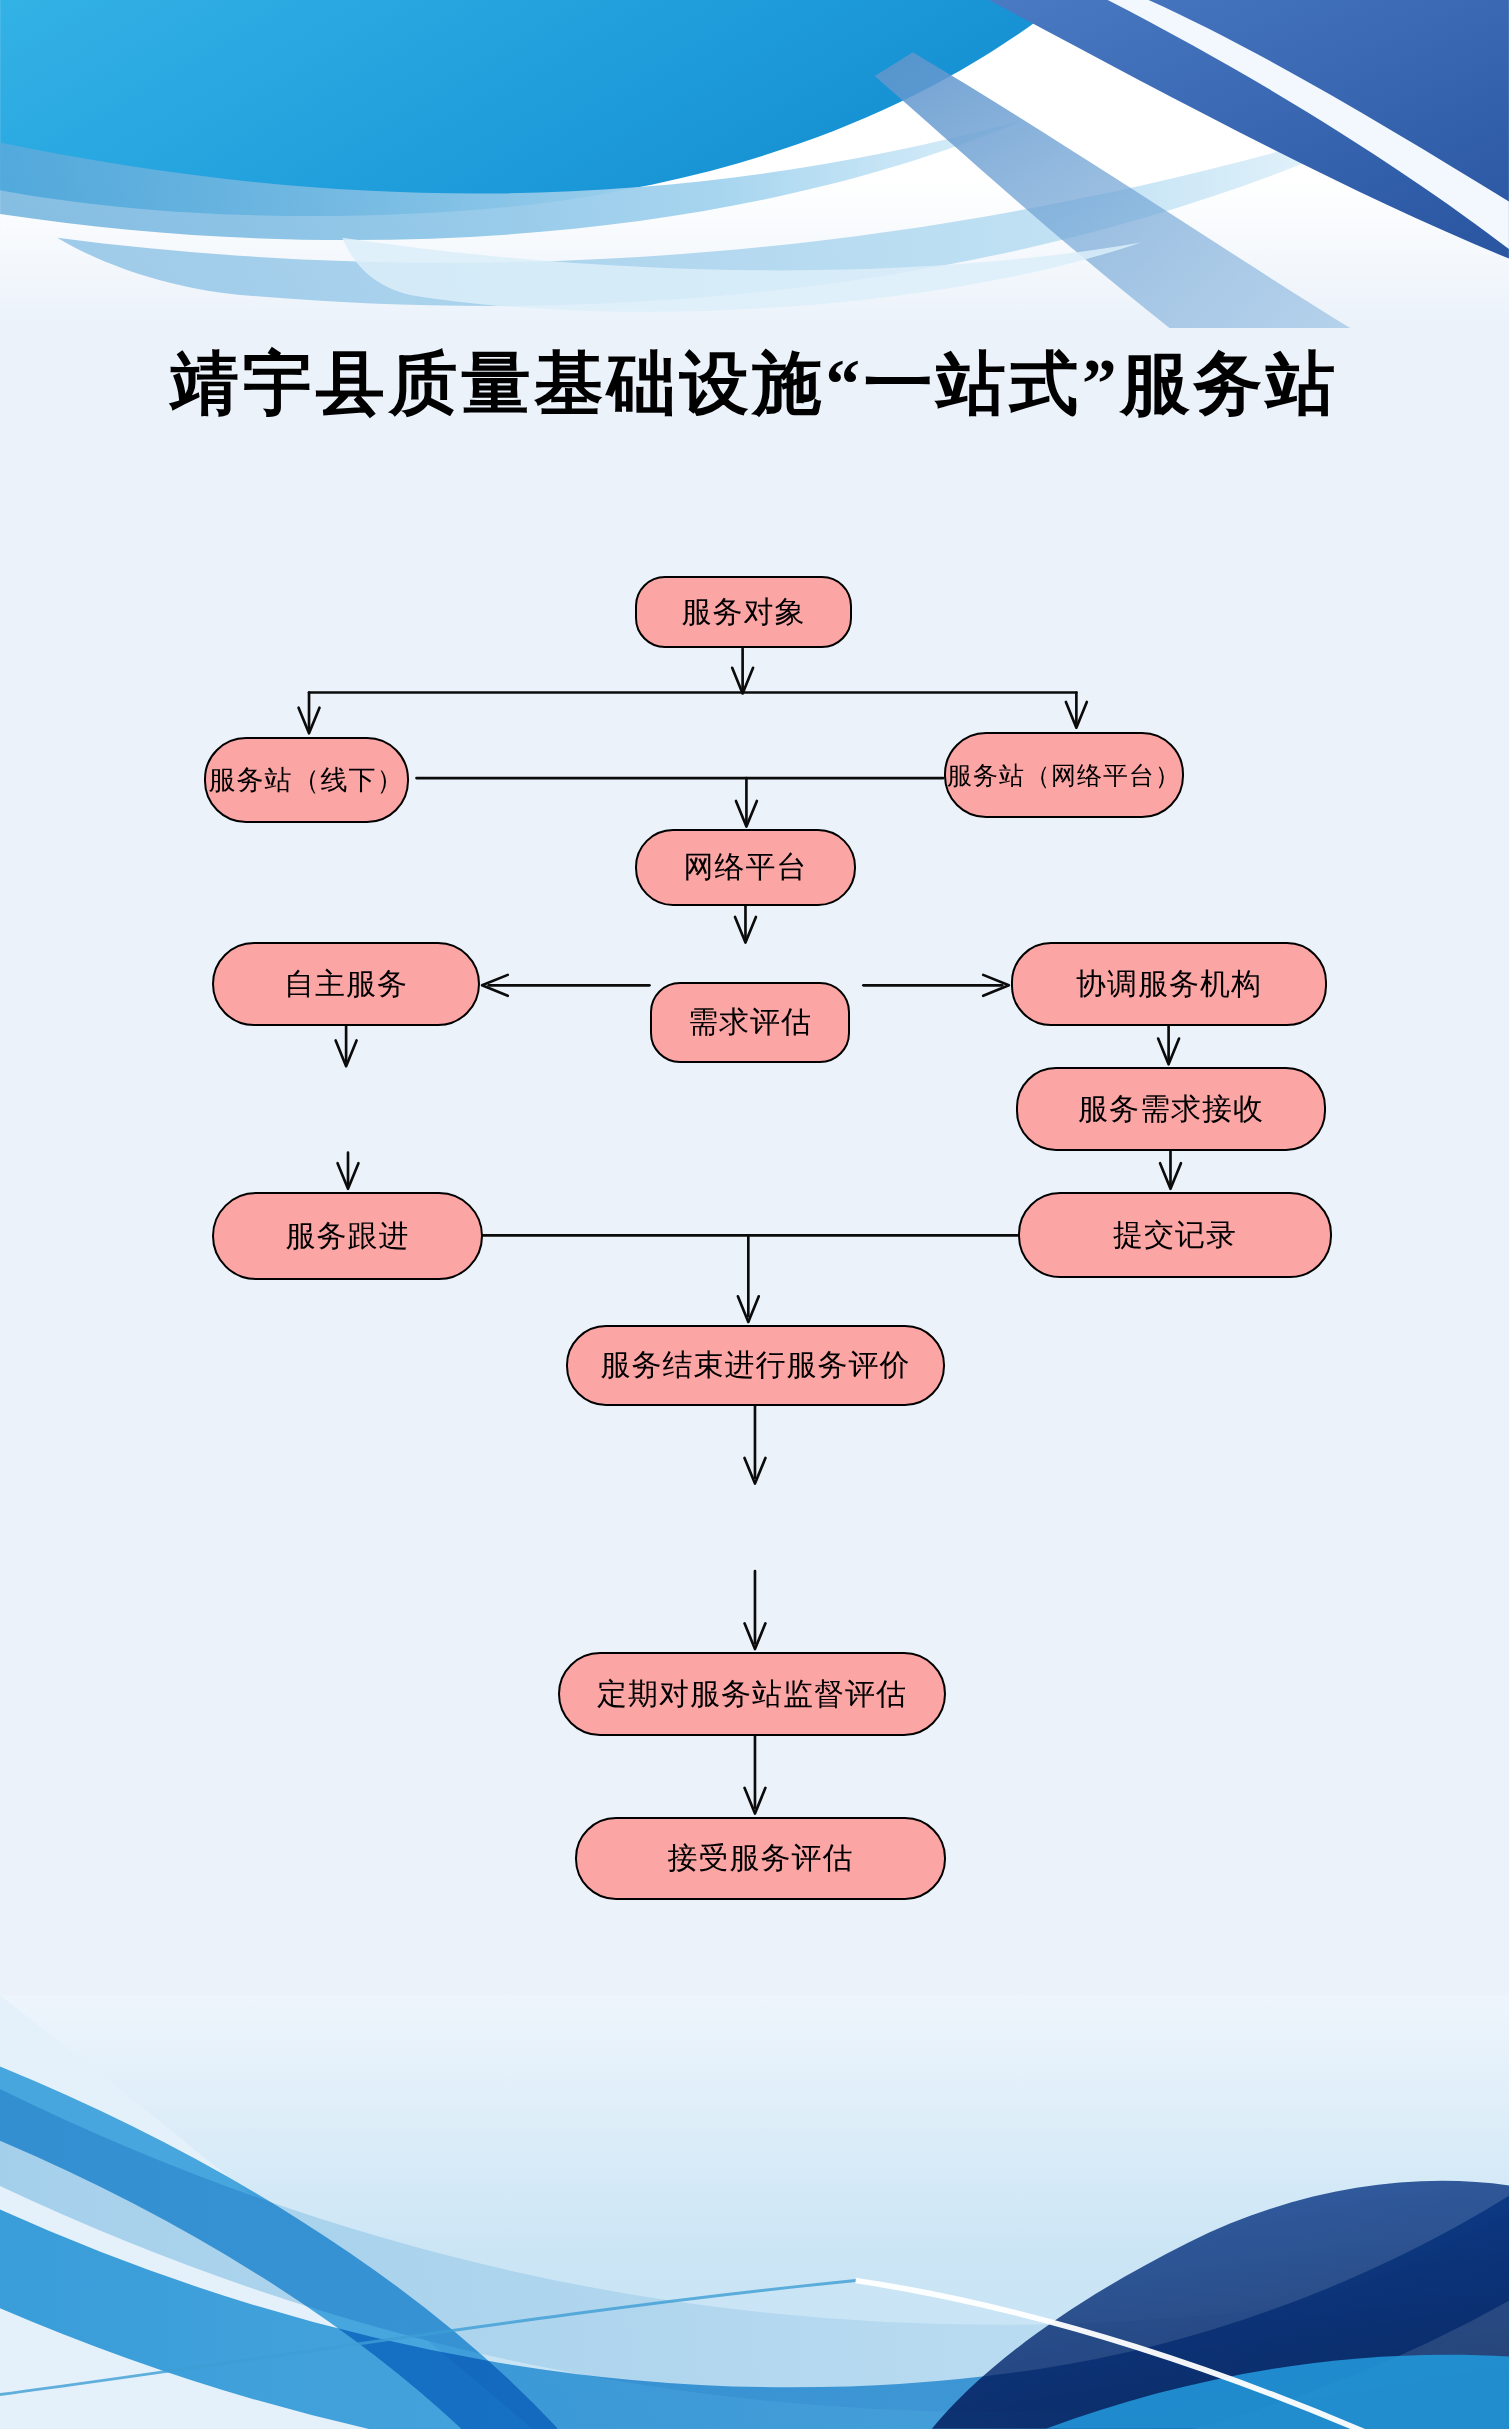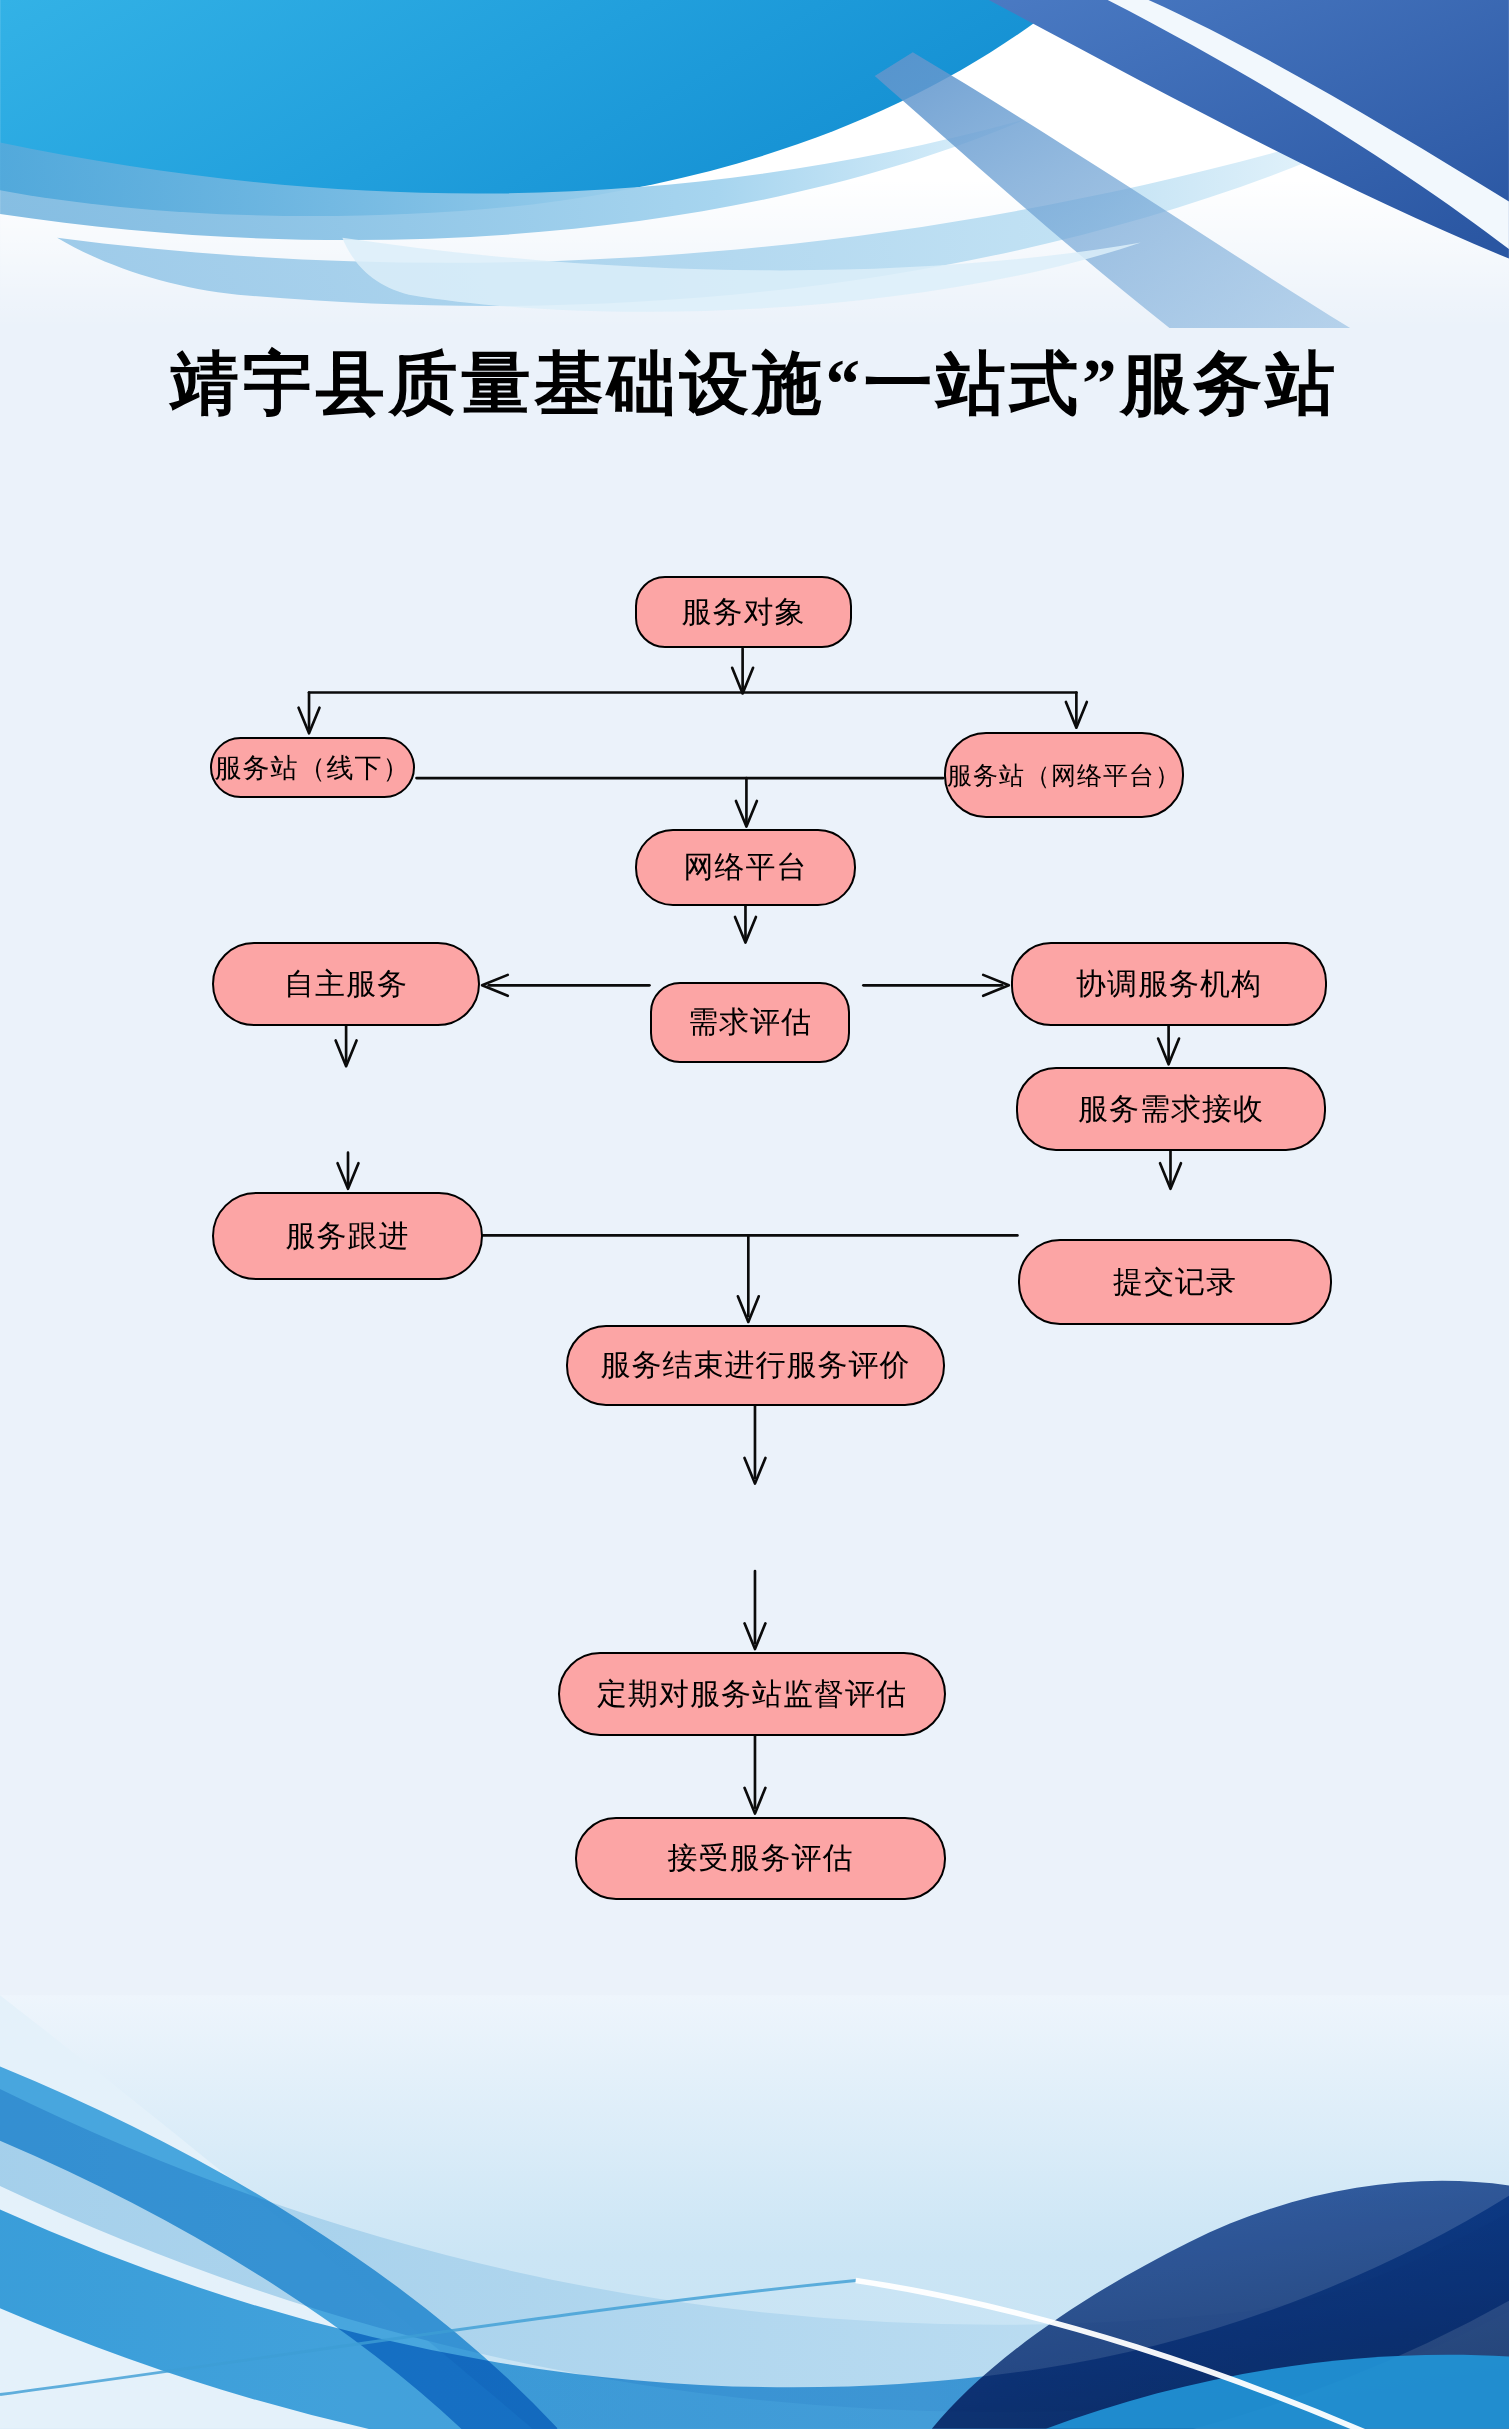--- a/index.html
+++ b/index.html
@@ -152,38 +152,38 @@
     <path d="M794,1478 V1554"></path>
       <path d="M783,1533 L794,1560 L805,1533"></path>
     <path d="M794,1652 V1728"></path>
       <path d="M783,1707 L794,1734 L805,1707"></path>
     <path d="M794,1825 V1901"></path>
       <path d="M783,1880 L794,1907 L805,1880"></path>
   </svg>
 
   <div class="node small-r" style="left:635px;top:576px;width:217px;height:72px;">服务对象</div>
 
-  <div class="node f28" style="left:210px;top:737px;width:205px;height:61px;">服务站（线下）</div>
+  <div class="node f28" style="left:204px;top:737px;width:205px;height:86px;">服务站（线下）</div>
 
   <div class="node f26" style="left:944px;top:732px;width:240px;height:86px;">服务站（网络平台）</div>
 
   <div class="node small-r" style="left:635px;top:829px;width:221px;height:77px;border-radius:38px;">网络平台</div>
 
   <div class="node" style="left:212px;top:942px;width:268px;height:84px;">自主服务</div>
 
   <div class="node small-r" style="left:650px;top:982px;width:200px;height:81px;">需求评估</div>
 
   <div class="node" style="left:1011px;top:942px;width:316px;height:84px;border-radius:40px;">协调服务机构</div>
 
 
   <div class="node" style="left:1016px;top:1067px;width:310px;height:84px;border-radius:40px;">服务需求接收</div>
 
   <div class="node" style="left:212px;top:1192px;width:271px;height:88px;border-radius:44px;">服务跟进</div>
 
-  <div class="node" style="left:1018px;top:1192px;width:314px;height:86px;margin-top:47px;">提交记录</div>
+  <div class="node" style="left:1018px;top:1192px;width:314px;height:86px;">提交记录</div>
 
   <div class="node" style="left:566px;top:1325px;width:379px;height:81px;border-radius:40px;">服务结束进行服务评价</div>
 
 
   <div class="node" style="left:558px;top:1652px;width:388px;height:84px;">定期对服务站监督评估</div>
 
   <div class="node" style="left:575px;top:1817px;width:371px;height:83px;border-radius:41px;">接受服务评估</div>
 
 </div>
 

